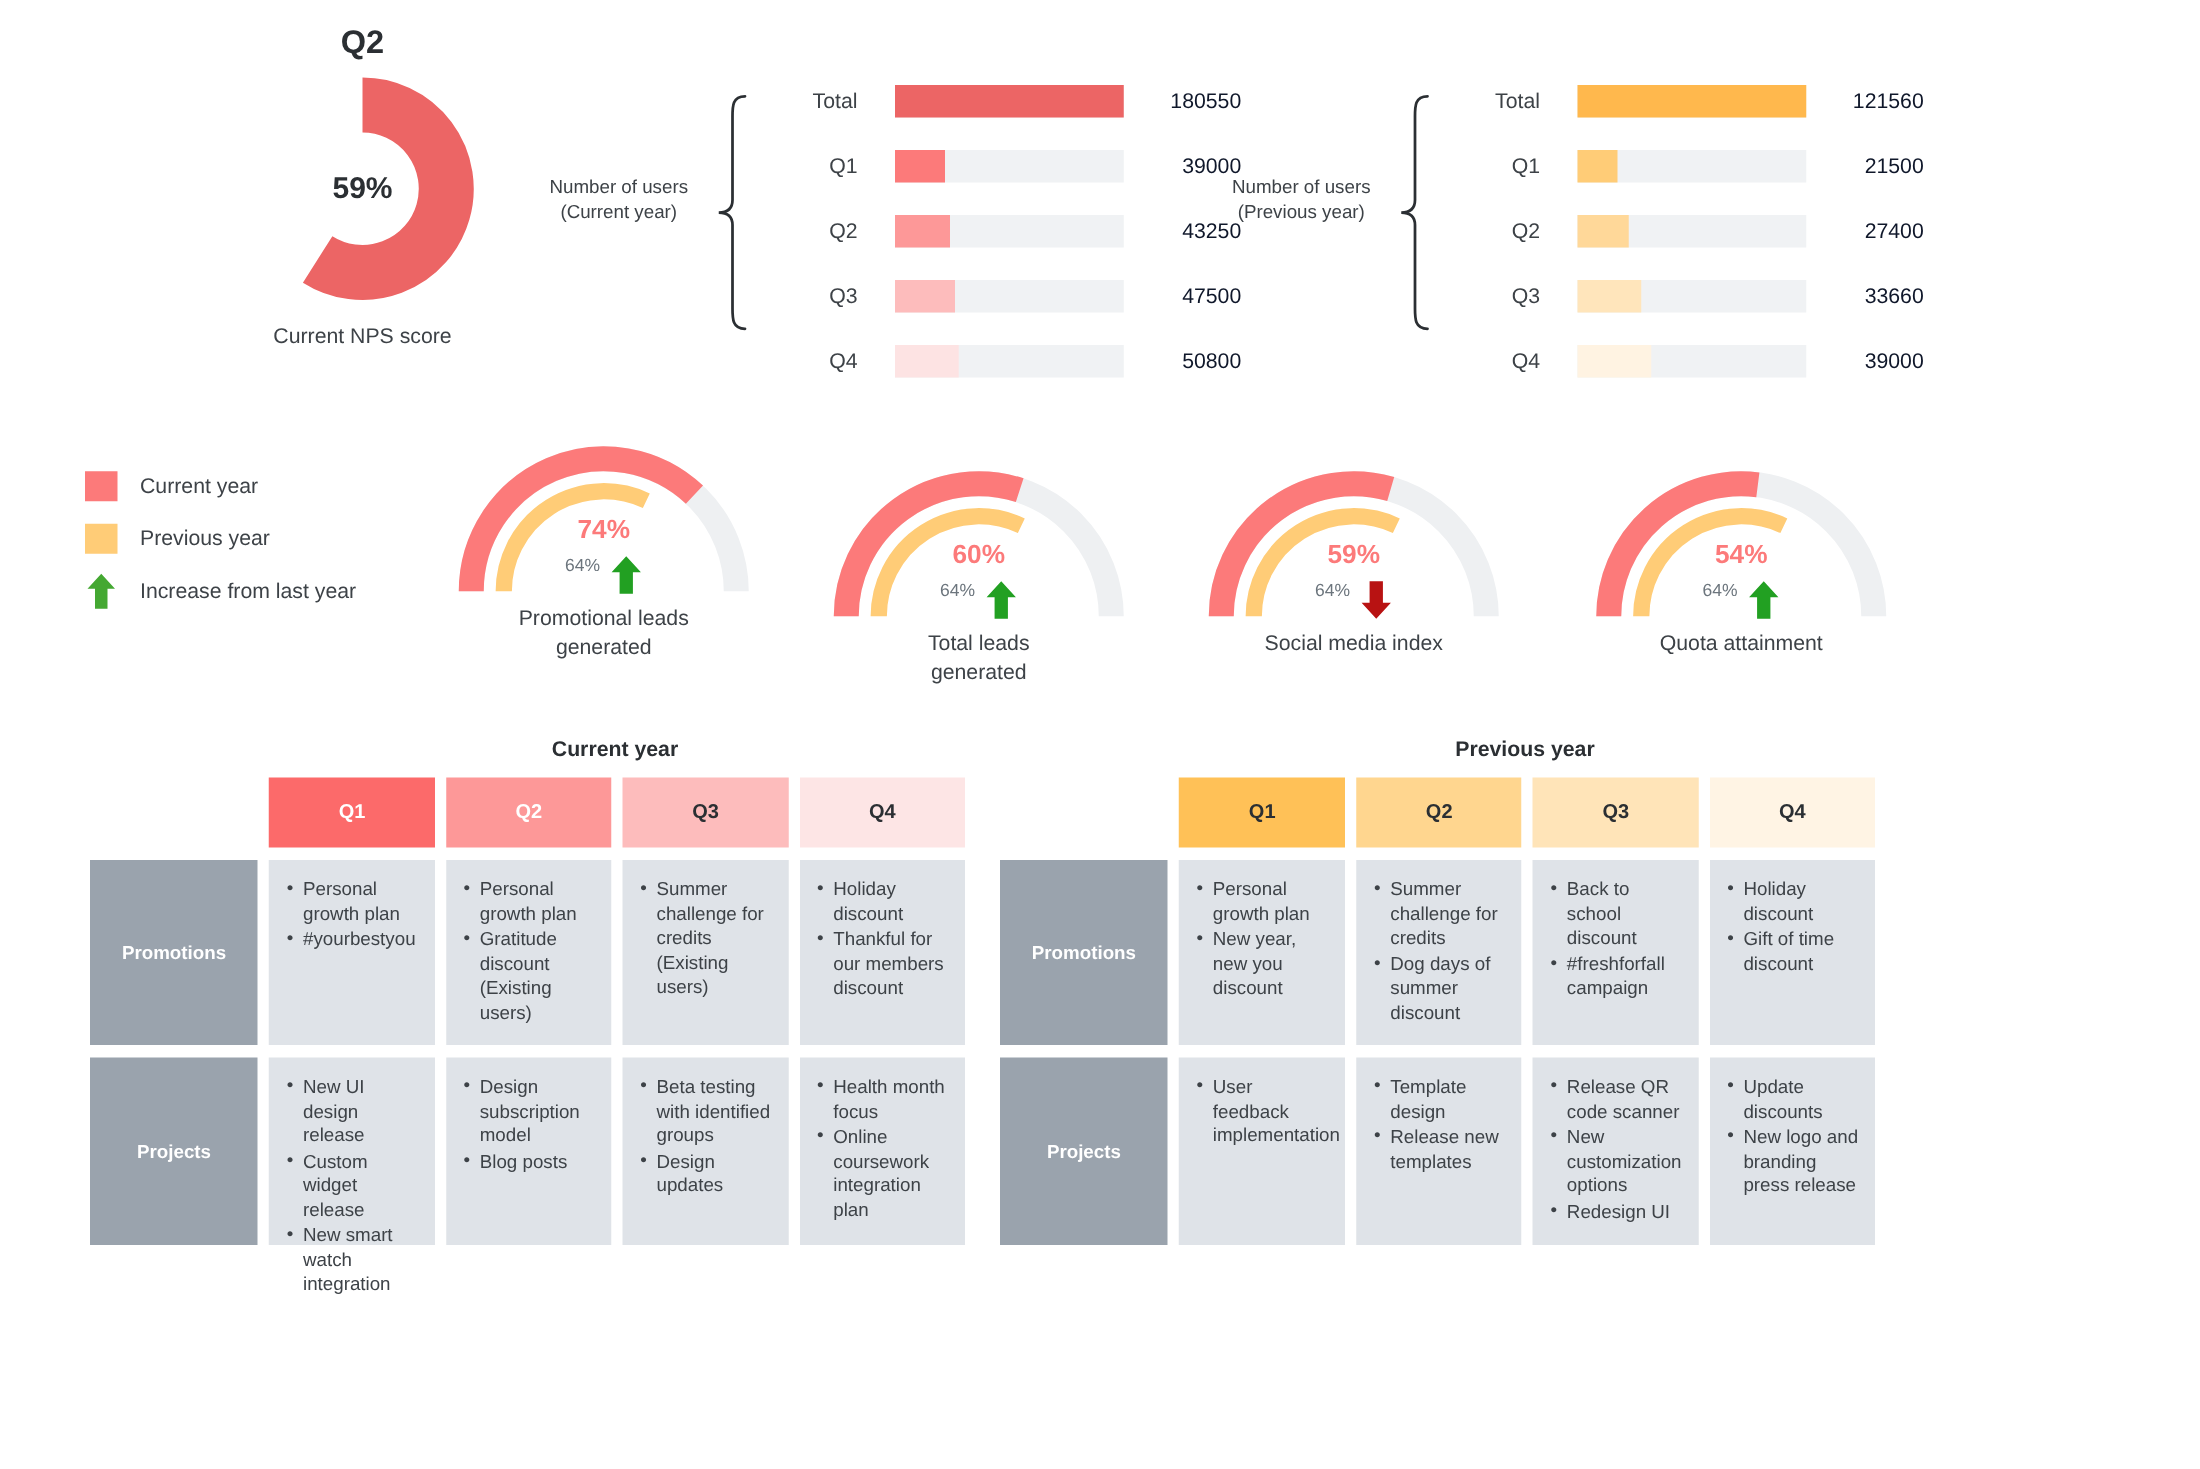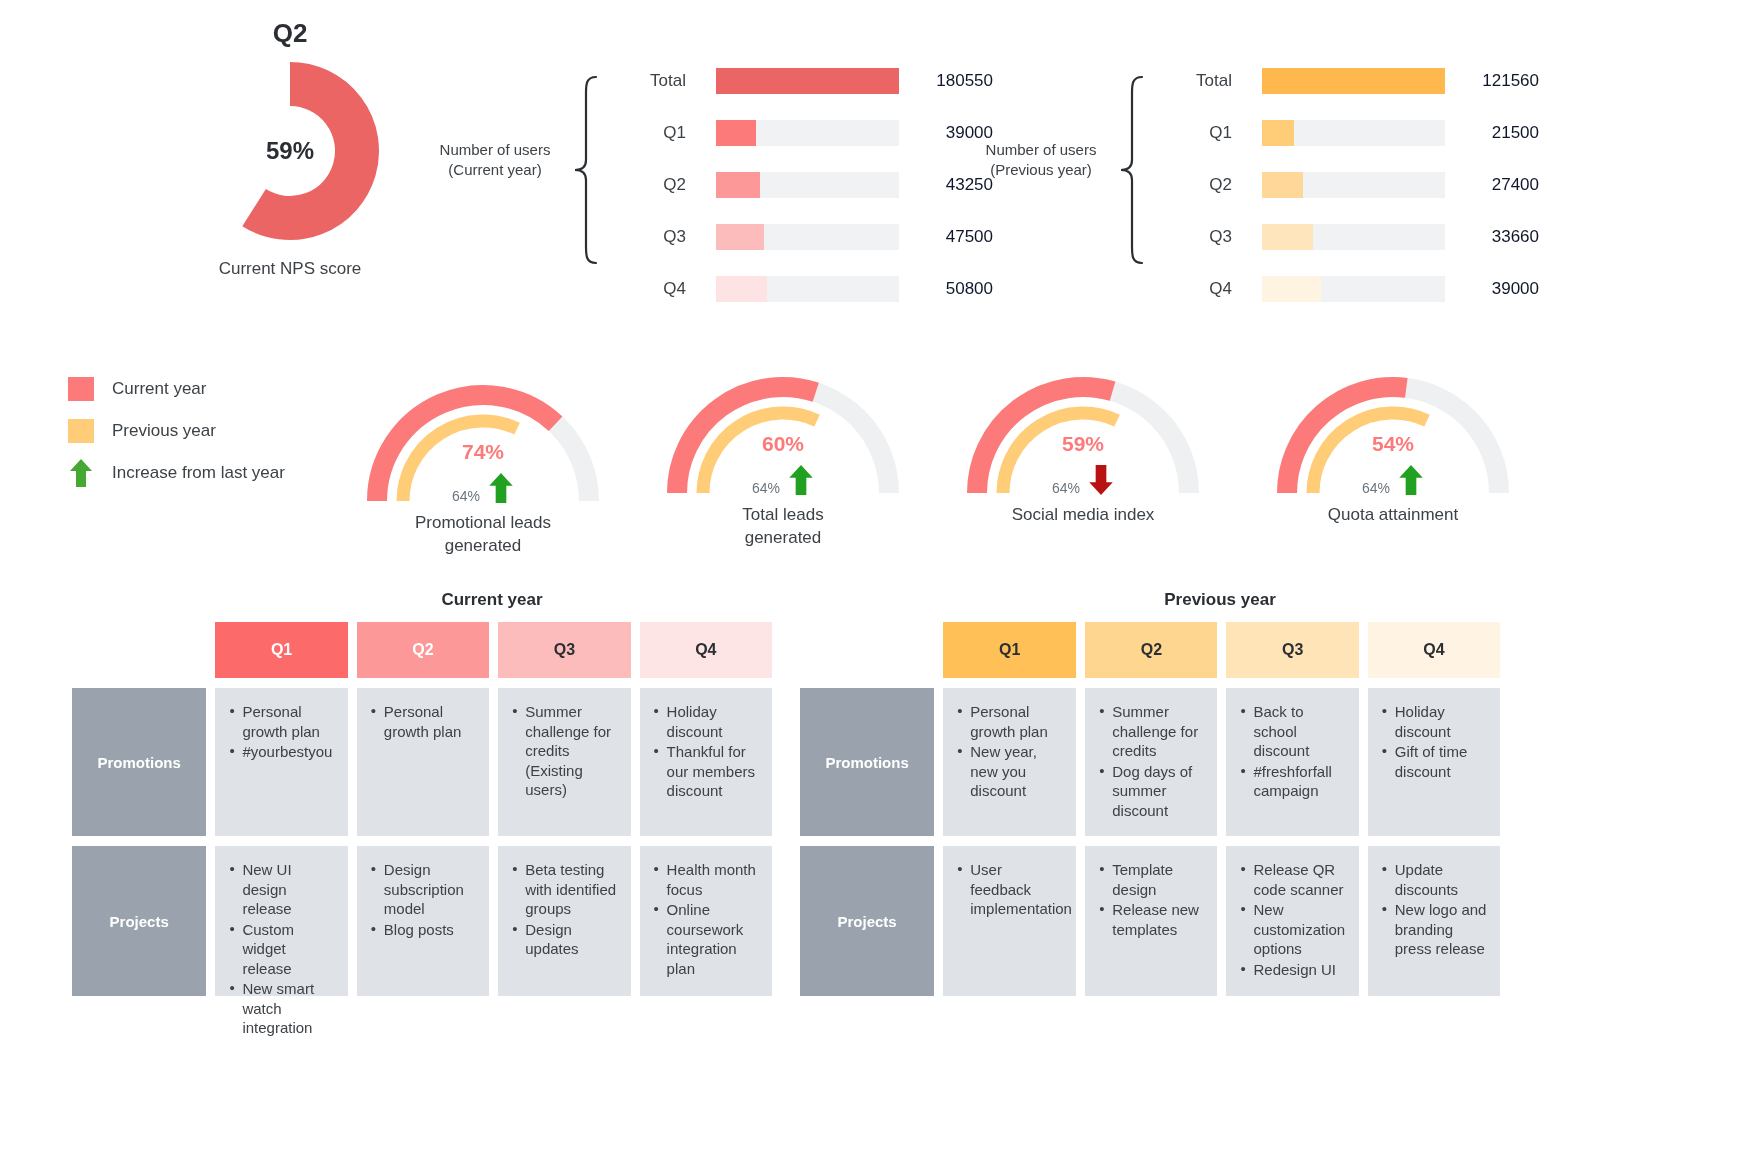--- a/index.html
+++ b/index.html
@@ -43,21 +43,21 @@
 
   
   .gauge{position:absolute;width:270px;}
   .gauge-svg-wrap{position:relative;width:270px;height:130px;}
   .gauge-val{
     position:absolute;width:100%;text-align:center;top:64px;
     font-size:21px;font-weight:bold;
   }
   .gauge-sub-wrap{
     position:absolute;width:100%;top:96px;
-    display:flex;align-items:flex-end;justify-content:center;gap:8px;
+    display:flex;align-items:flex-start;justify-content:center;gap:8px;
   }
   .gauge-sub{font-size:14px;color:#6c757d;}
   .gauge-caption{
     margin-top:6px;text-align:center;font-size:17px;color:#3d4247;line-height:1.35;
   }
 
   
   .tbl{position:absolute;}
   .tbl-title{text-align:center;font-size:17px;font-weight:bold;color:#2b2f33;margin-bottom:12px;}
   .tbl-grid{display:flex;gap:9px;}
@@ -197,21 +197,21 @@
       <div class="lg-arrow">
         <svg width="24" height="30" viewBox="0 0 24 30">
           <path d="M12 1 L23 13 L17 13 L17 29 L7 29 L7 13 L1 13 Z" fill="#44a832"></path>
         </svg>
       </div>
       <div class="lg-text">Increase from last year</div>
     </div>
   </div>
 
 <div id="gauges-host">
-    <div class="gauge" style="left: 348px; top: 376px;">
+    <div class="gauge" style="left: 348px; top: 348px;">
       <div class="gauge-svg-wrap"><svg width="270" height="130" viewBox="0 0 270 130">
           <path d="M 29 125.00000000000001 A 106 106 0 0 1 241 124.99999999999997" fill="none" stroke="#eef0f2" stroke-width="20"></path>
           <path d="M 29 125.00000000000001 A 106 106 0 0 1 207.561993228441 47.72932549333038" fill="none" stroke="#fc7a7a" stroke-width="20"></path>
           <path d="M 55 125.00000000000001 A 80 80 0 0 1 215 124.99999999999999" fill="none" stroke="#ffffff" stroke-width="16"></path>
           <path d="M 55 125.00000000000001 A 80 80 0 0 1 169.0623433252058 52.61383580271843" fill="none" stroke="#ffcc77" stroke-width="13"></path>
         </svg><div class="gauge-val" style="color:#fc7a7a">74%</div><div class="gauge-sub-wrap">
           <span class="gauge-sub">64%</span>
           <svg width="26" height="32" viewBox="0 0 24 30">
             <path d="M12 1 L23 13 L17 13 L17 29 L7 29 L7 13 L1 13 Z" fill="#22a022"></path>
           </svg>
@@ -285,20 +285,21 @@
               <li>Custom widget release</li>
               <li>New smart watch integration</li>
             </ul>
           </div>
         </div>
         <div class="tbl-col" style="width: 133px;">
           <div class="hdr-cell" style="background: rgb(253, 152, 152); color: rgb(255, 255, 255);">Q2</div>
           <div class="cell" style="height: 120px;">
             <ul>
               <li>Personal growth plan</li>
+              <li>Gratitude discount (Existing users)</li>
             </ul>
           </div>
           <div class="cell" style="height: 122px;">
             <ul>
               <li>Design subscription model</li>
               <li>Blog posts</li>
             </ul>
           </div>
         </div>
         <div class="tbl-col" style="width: 133px;">

